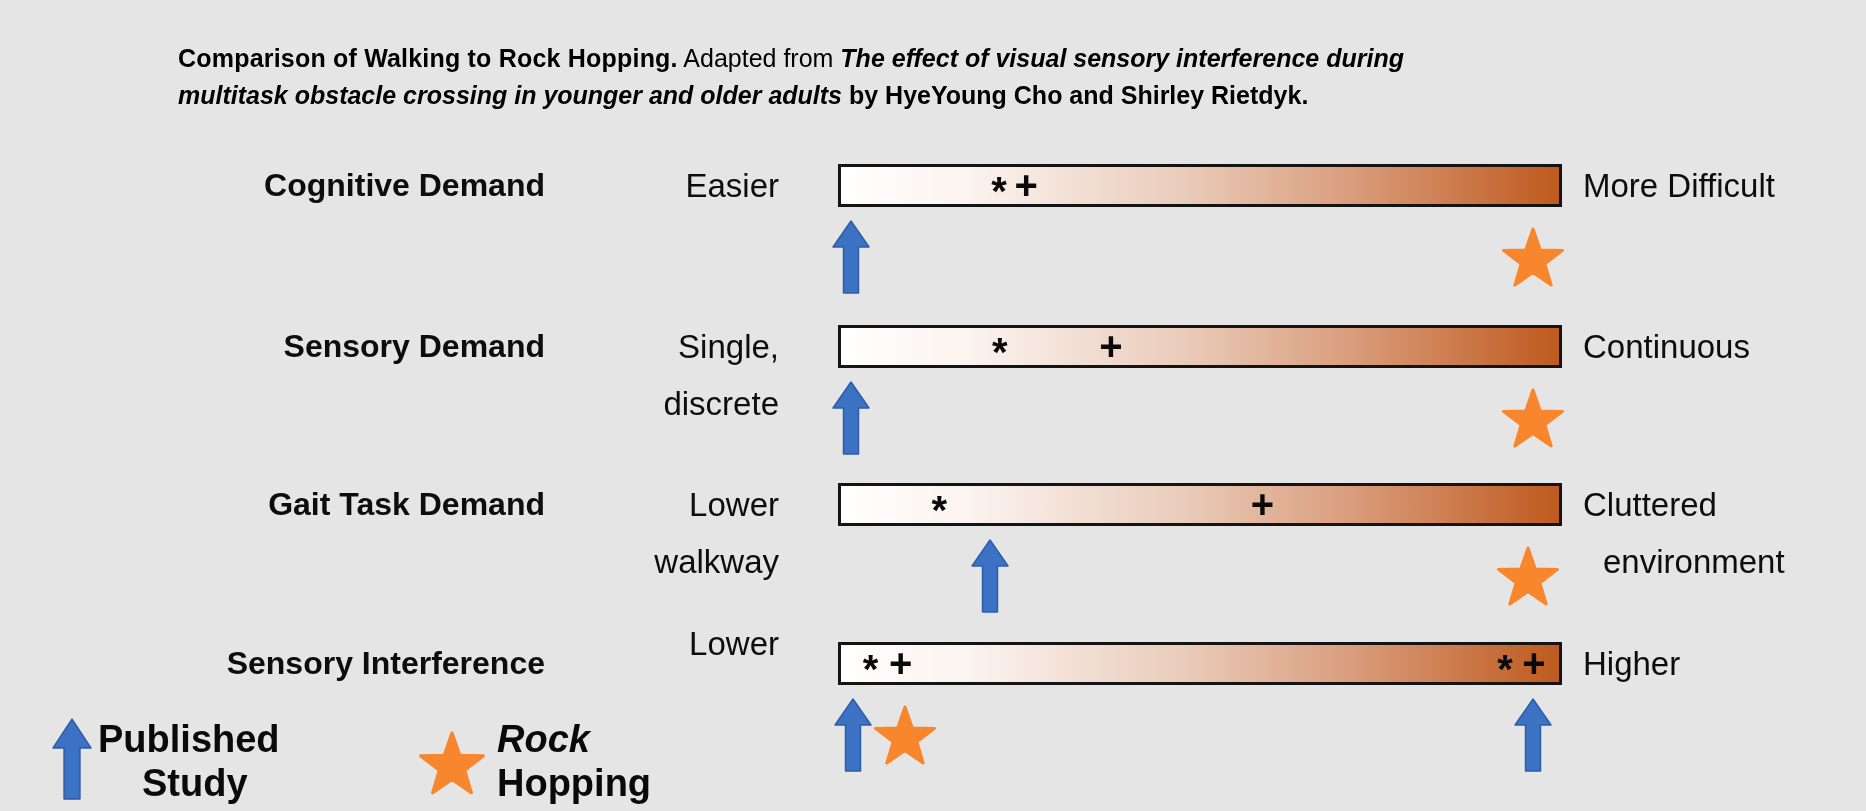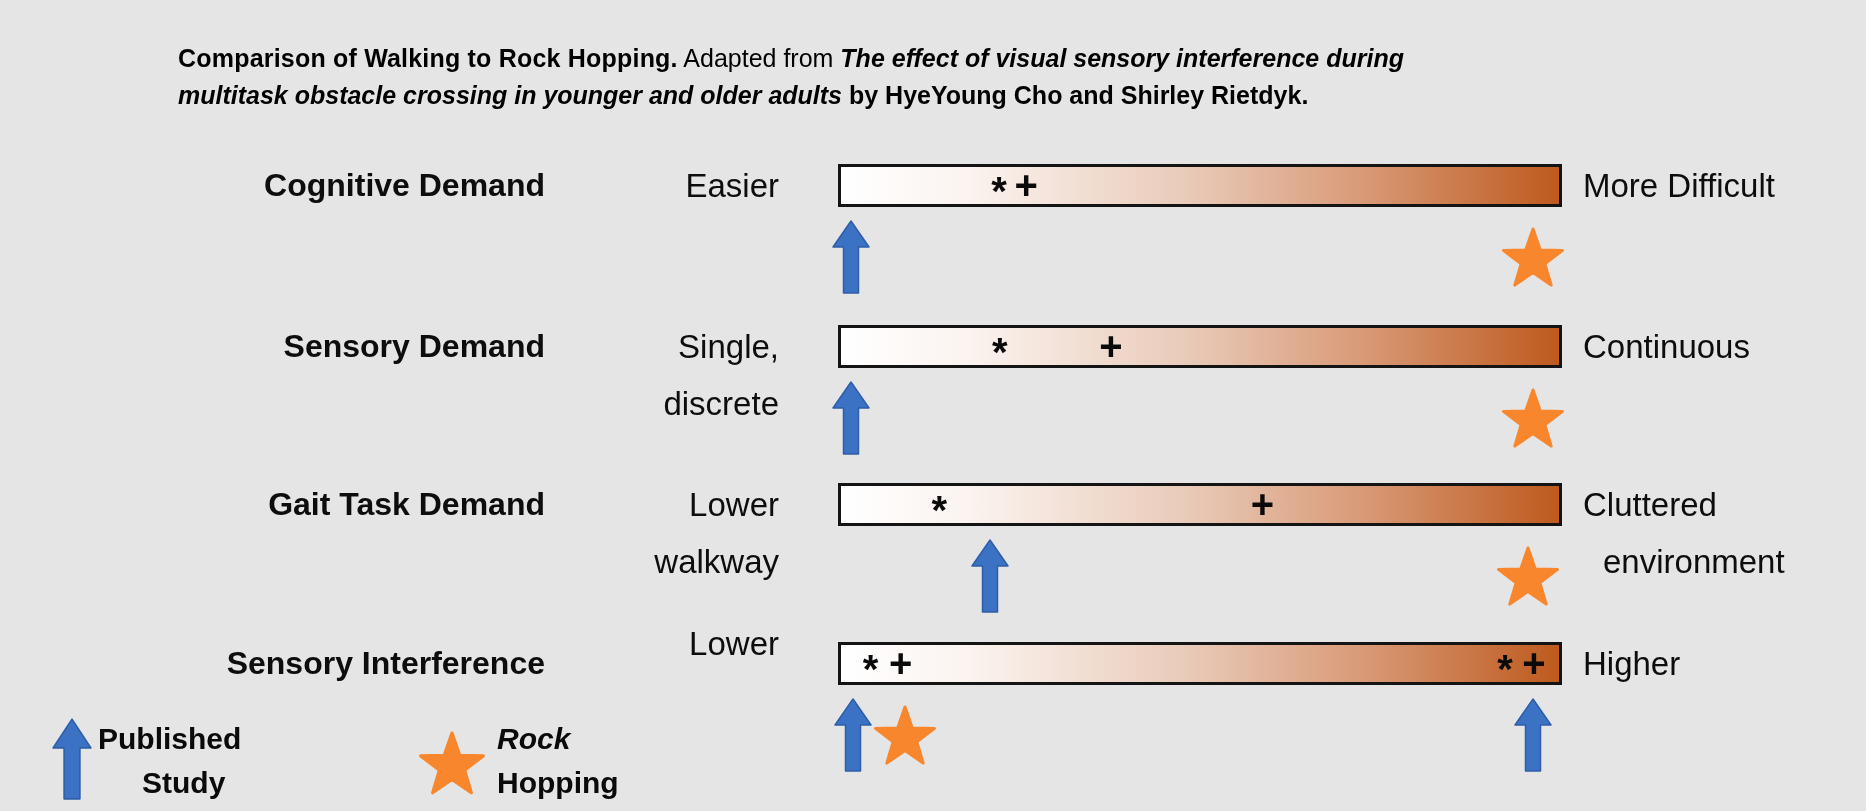--- a/index.html
+++ b/index.html
@@ -26,21 +26,21 @@
     position:absolute;left:838px;width:724px;height:43px;box-sizing:border-box;
     border:3px solid #141414;
   }
   .bar-marker{
     position:absolute;top:50%;font-size:40px;font-weight:bold;color:#0a0a0a;line-height:1;
   }
   .bar-marker.star-sym{transform:translate(-50%,-37%);}
   .bar-marker.plus-sym{transform:translate(-50%,-52%);}
   .below-marker{position:absolute;}
   .legend-text{
-    position:absolute;font-size:30px;font-weight:bold;color:#0a0a0a;white-space:nowrap;line-height:34px;
+    position:absolute;font-size:38px;font-weight:bold;color:#0a0a0a;white-space:nowrap;line-height:34px;
   }
 </style>
 </head>
 <body>
 
 <div id="stage">
 
   <div class="title">
     <span class="t-heavy">Comparison of Walking to Rock Hopping.</span>
     <span>Adapted from</span>

